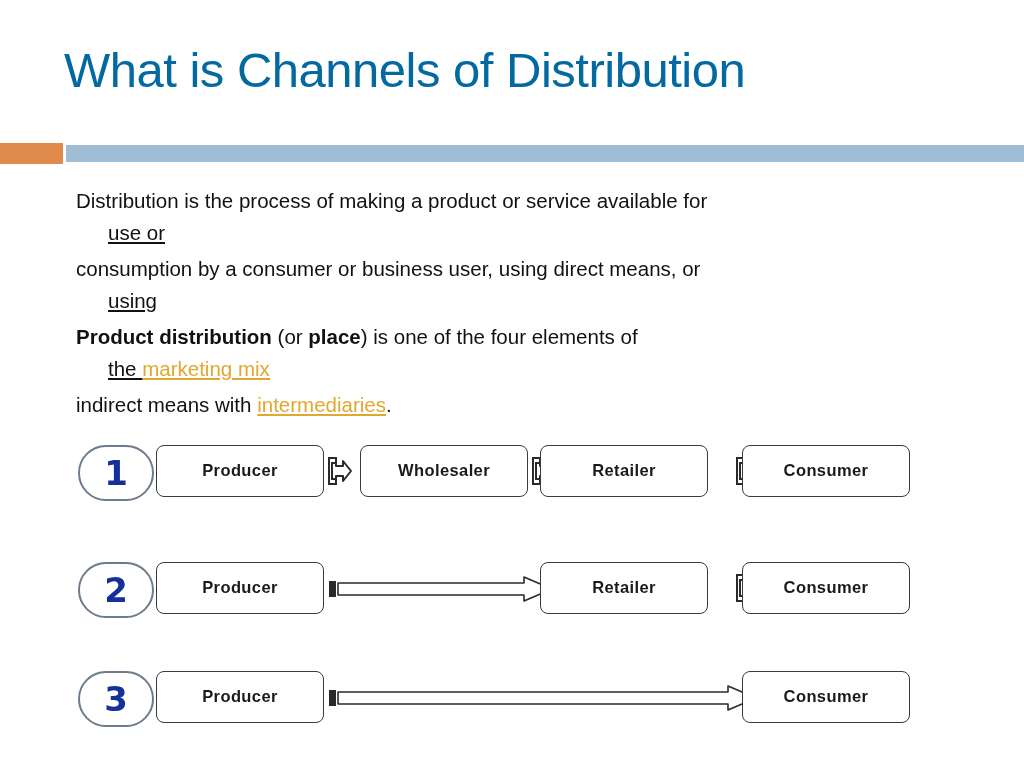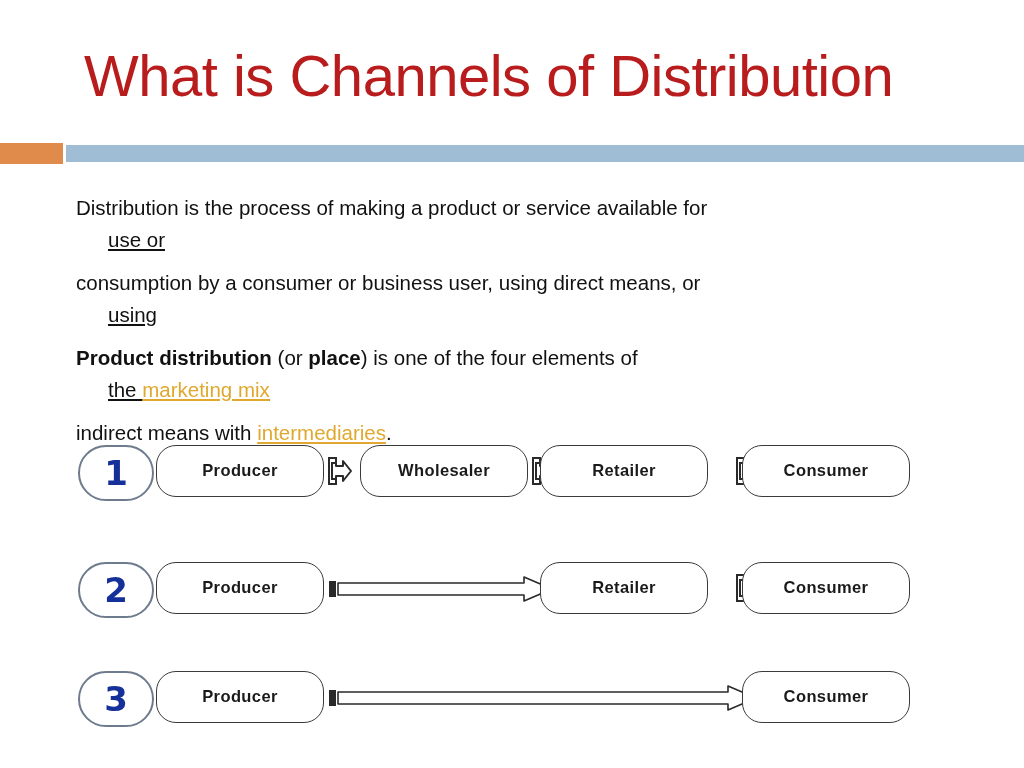--- a/index.html
+++ b/index.html
@@ -16,26 +16,26 @@
   }
   .slide {
     position: absolute;
     left: 0; top: 0;
     width: 1024px;
     height: 768px;
     background: #ffffff;
   }
   .slide-title {
     position: absolute;
-    left: 84px;
+    left: 64px;
     top: 44px;
     width: 920px;
-    font-size: 58px;
+    font-size: 49px;
     line-height: 1.1;
-    color: #b91c1c;
+    color: #0369a1;
     font-weight: normal;
     letter-spacing: -0.5px;
     white-space: nowrap;
   }
   
   .bar-accent {
     position: absolute;
     left: 0;
     top: 143px;
     width: 63px;
@@ -54,21 +54,21 @@
   .body-text {
     position: absolute;
     left: 76px;
     top: 180px;
     width: 890px;
     font-size: 20.5px;
     color: #111111;
     line-height: 1.54;
   }
   .para {
-    margin: 12px 0 3px 0;
+    margin: 5px 0 3px 0;
     text-indent: 0;
     padding-left: 0;
   }
   .para .wrap-indent {
     display: block;
     padding-left: 32px;
     text-decoration: underline;
   }
   .link {
     color: #e0a82e;
@@ -112,21 +112,21 @@
     font-size: 34px;
     font-weight: bold;
     color: #16309a;
     font-family: "DejaVu Sans", sans-serif;
   }
   .nodebox {
     position: absolute;
     top: 0;
     height: 52px;
     border: 1.5px solid #3a3a3a;
-    border-radius: 20px;
+    border-radius: 8px;
     box-sizing: border-box;
     background: #ffffff;
   }
   .nodebox span {
     display: block;
     text-align: center;
     line-height: 49px;
     font-size: 16.5px;
     font-weight: bold;
     color: #1a1a1a;

